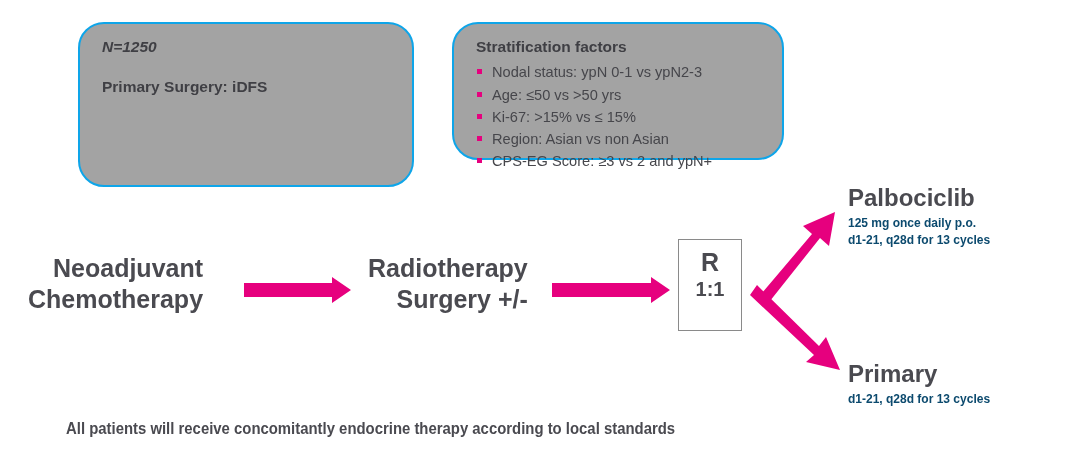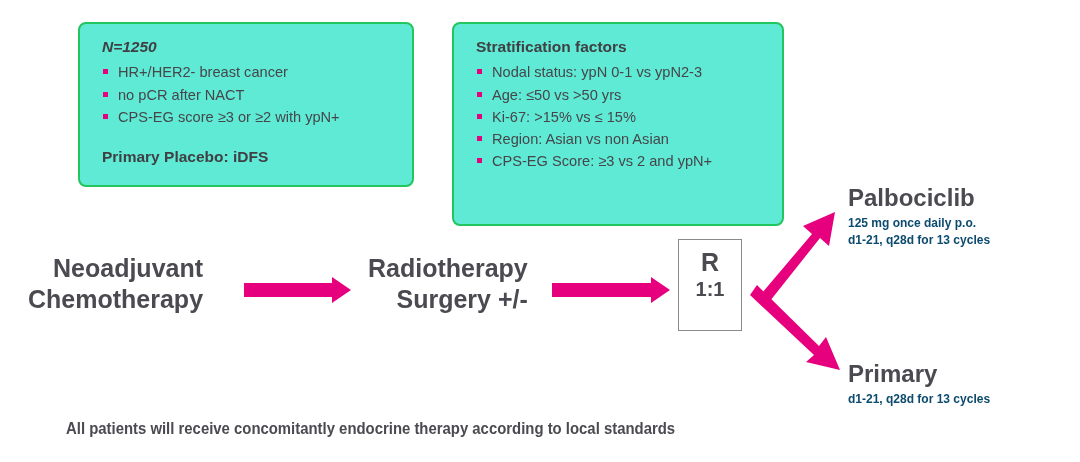--- a/index.html
+++ b/index.html
@@ -12,27 +12,27 @@
     height: 462px;
     position: relative;
     overflow: hidden;
     font-family: "Liberation Sans", sans-serif;
     color: #46464b;
   }
 
   
   .info-box {
     position: absolute;
-    background: #5eead4;
-    border: 2px solid #22c55e;
-    border-radius: 8px;
+    background: #a3a3a3;
+    border: 2px solid #0ea5e9;
+    border-radius: 26px;
     box-sizing: border-box;
   }
   #criteria-box { left: 78px;  top: 22px; width: 336px; height: 165px; }
-  #strat-box    { left: 452px; top: 22px; width: 332px; height: 204px; }
+  #strat-box    { left: 452px; top: 22px; width: 332px; height: 138px; }
 
   .box-inner { padding: 12px 20px 0 22px; }
 
   .box-title {
     font-size: 15.5px;
     font-weight: bold;
     color: #3f3f44;
     line-height: 1.45;
     white-space: nowrap;
   }
@@ -140,26 +140,21 @@
     transform: scaleX(0.955);
     transform-origin: left center;
   }
 </style>
 </head>
 <body>
 
 <div class="info-box" id="criteria-box">
   <div class="box-inner">
     <div class="box-title italic">N=1250</div>
-    <ul class="bullets">
-      <li>HR+/HER2- breast cancer</li>
-      <li>no pCR after NACT</li>
-      <li>CPS-EG score ≥3 or ≥2 with ypN+</li>
-    </ul>
-    <div class="endpoint">Primary Placebo: iDFS</div>
+    <div class="endpoint">Primary Surgery: iDFS</div>
   </div>
 </div>
 
 <div class="info-box" id="strat-box">
   <div class="box-inner">
     <div class="box-title">Stratification factors</div>
     <ul class="bullets">
       <li>Nodal status: ypN 0-1 vs ypN2-3</li>
       <li>Age: ≤50 vs &gt;50 yrs</li>
       <li>Ki-67: &gt;15% vs ≤ 15%</li>

